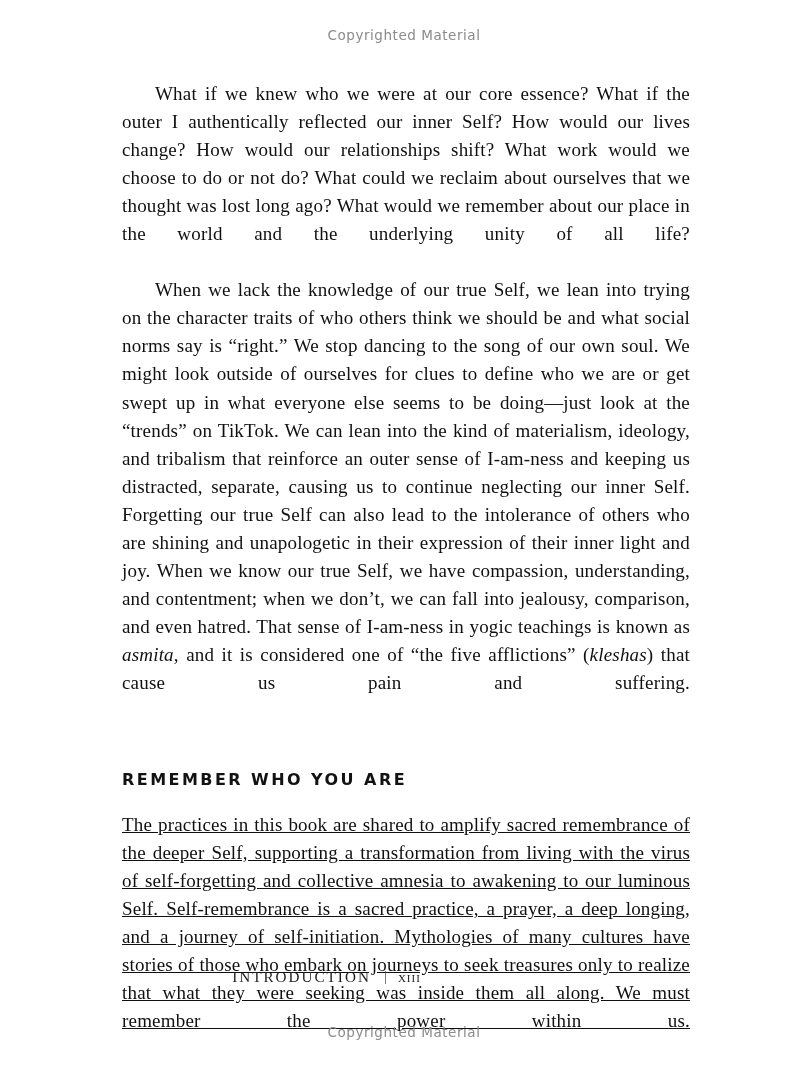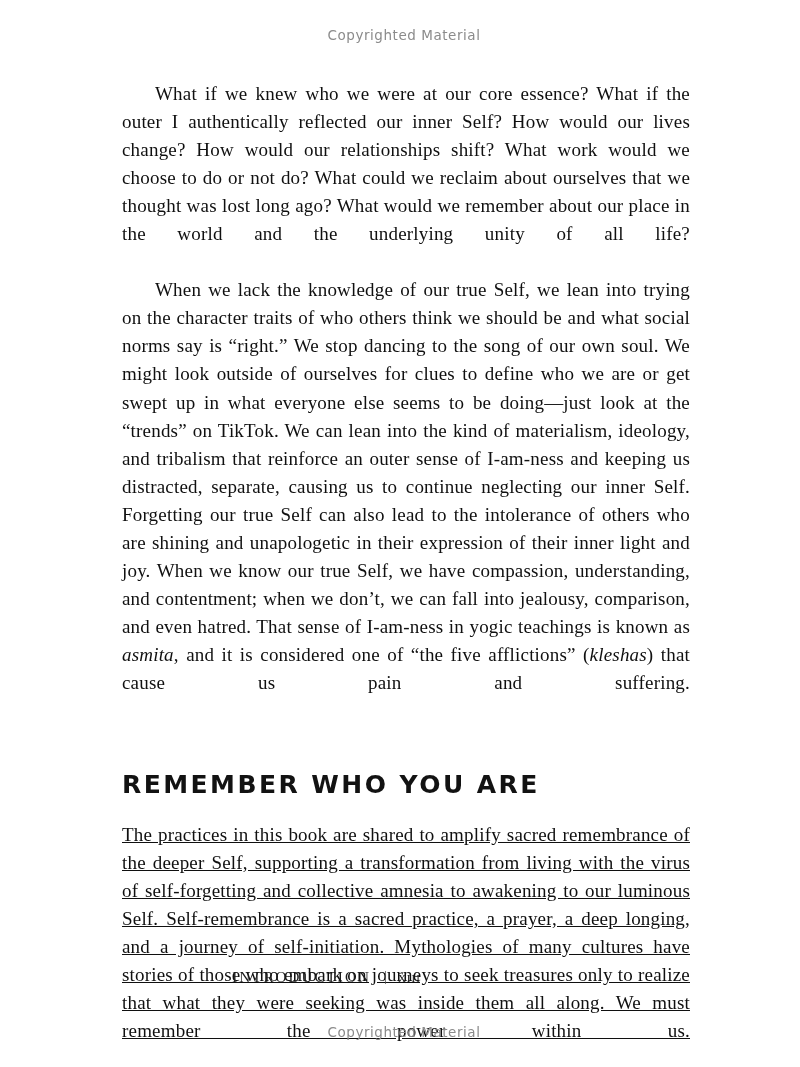--- a/index.html
+++ b/index.html
@@ -68,21 +68,21 @@
   }
 
   em.term {
     font-style: italic;
   }
 
   
   h2.section-heading {
     margin: 0;
     font-family: "DejaVu Sans", "Liberation Sans", sans-serif;
-    font-size: 25px;
+    font-size: 16px;
     font-weight: 600;
     letter-spacing: 2.45px;
     text-transform: uppercase;
     color: #121212;
     white-space: nowrap;
   }
 
   .gap-before-heading { height: 45px; }
   .gap-after-heading  { height: 22px; }
 

